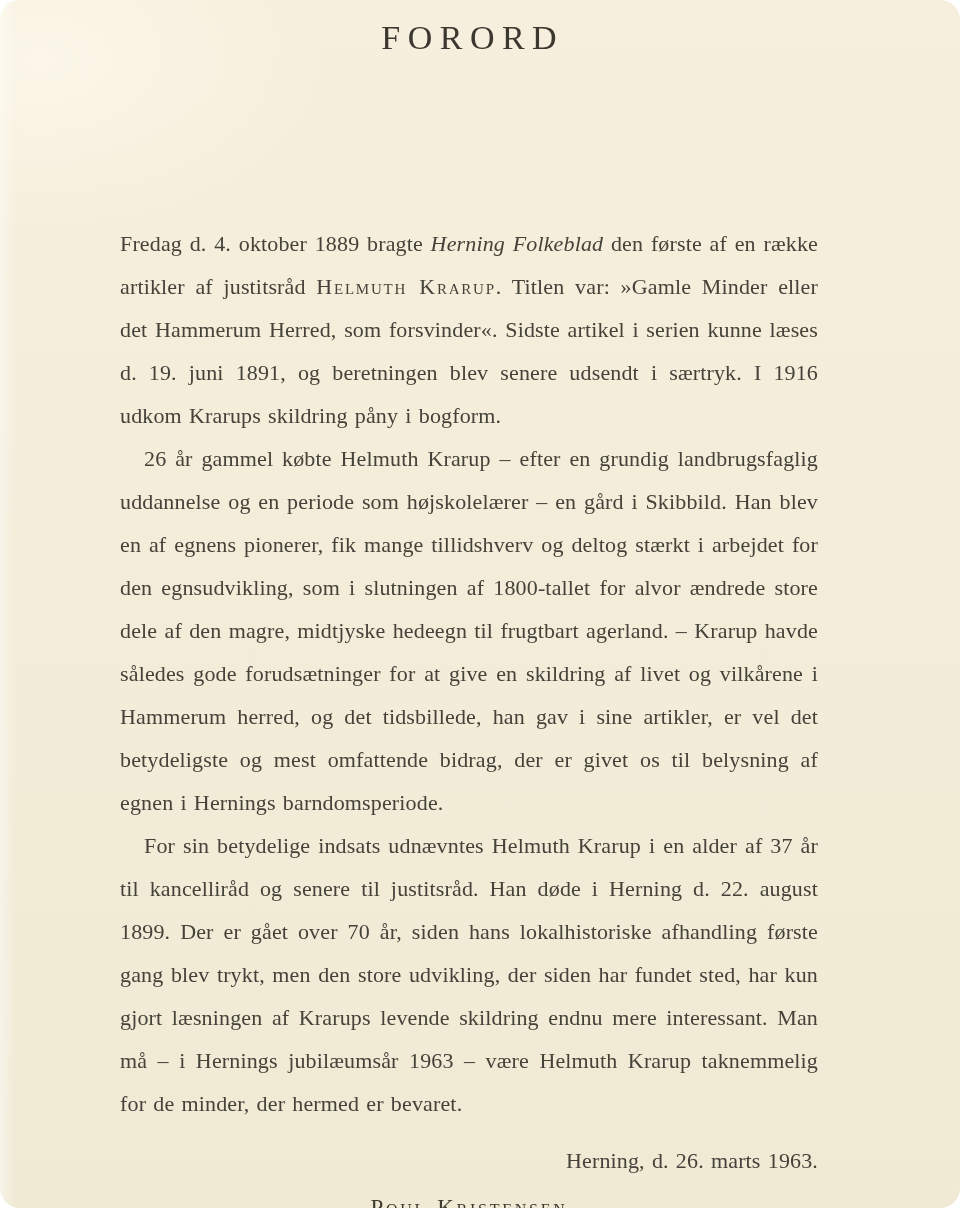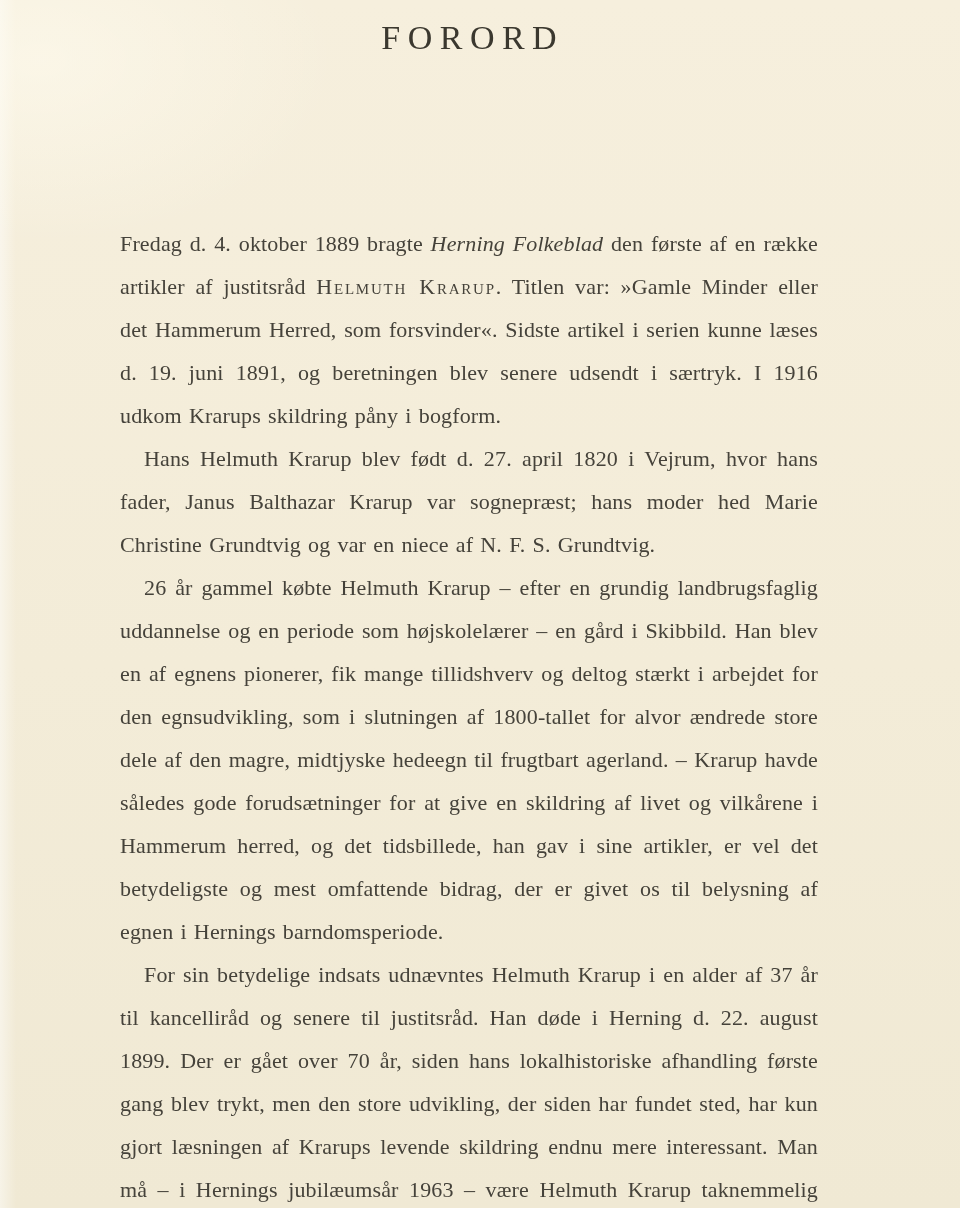--- a/index.html
+++ b/index.html
@@ -1,15 +1,15 @@
 <!DOCTYPE html>
 <html lang="da"><head>
 <meta charset="utf-8">
 <style>
-  * { margin: 0; padding: 0; box-sizing: border-box; }
+  * { margin: 0; padding: 0; box-sizing: border-box; border-radius: 20px; }
   html, body { width: 960px; height: 1208px; }
   body {
     font-family: "Liberation Serif", serif;
     overflow: hidden;
   }
   .page {
     position: absolute;
     inset: 0;
     background:
       radial-gradient(ellipse 420px 260px at 40px 60px, rgba(255,252,240,0.55), rgba(255,252,240,0) 70%),
@@ -61,21 +61,20 @@
 <body>
 
 <div class="page">
 
   <h1 class="title">FORORD</h1>
 
   <div class="body-text">
 
     <p class="para"><span>Fredag d. 4. oktober 1889 bragte </span><span class="run-italic">Herning Folkeblad</span><span> den første af en række artikler af justitsråd </span><span class="run-smallcaps">Helmuth Krarup</span><span>. Titlen var: »Gamle Minder eller det Hammerum Herred, som forsvinder«. Sidste artikel i serien kunne læses d. 19. juni 1891, og beretningen blev senere udsendt i særtryk. I 1916 udkom Krarups skildring påny i bogform.</span></p>
 
-    <p class="para indent">Hans Helmuth Krarup blev født d. 27. april 1820 i Vejrum, hvor hans fader, Janus Balthazar Krarup var sognepræst; hans moder hed Marie Christine Grundtvig og var en niece af N. F. S. Grundtvig.</p>
 
     <p class="para indent">26 år gammel købte Helmuth Krarup – efter en grundig landbrugsfaglig uddannelse og en periode som højskolelærer – en gård i Skibbild. Han blev en af egnens pionerer, fik mange tillidshverv og deltog stærkt i arbejdet for den egnsudvikling, som i slutningen af 1800-tallet for alvor ændrede store dele af den magre, midtjyske hedeegn til frugtbart agerland. – Krarup havde således gode forudsætninger for at give en skildring af livet og vilkårene i Hammerum herred, og det tidsbillede, han gav i sine artikler, er vel det betydeligste og mest omfattende bidrag, der er givet os til belysning af egnen i Hernings barndomsperiode.</p>
 
     <p class="para indent">For sin betydelige indsats udnævntes Helmuth Krarup i en alder af 37 år til kancelliråd og senere til justitsråd. Han døde i Herning d. 22. august 1899. Der er gået over 70 år, siden hans lokalhistoriske afhandling første gang blev trykt, men den store udvikling, der siden har fundet sted, har kun gjort læsningen af Krarups levende skildring endnu mere interessant. Man må – i Hernings jubilæumsår 1963 – være Helmuth Krarup taknemmelig for de minder, der hermed er bevaret.</p>
 
     <p class="dateline">Herning, d. 26. marts 1963.</p>
 
     <p class="signature">Poul Kristensen</p>
 
   </div>

